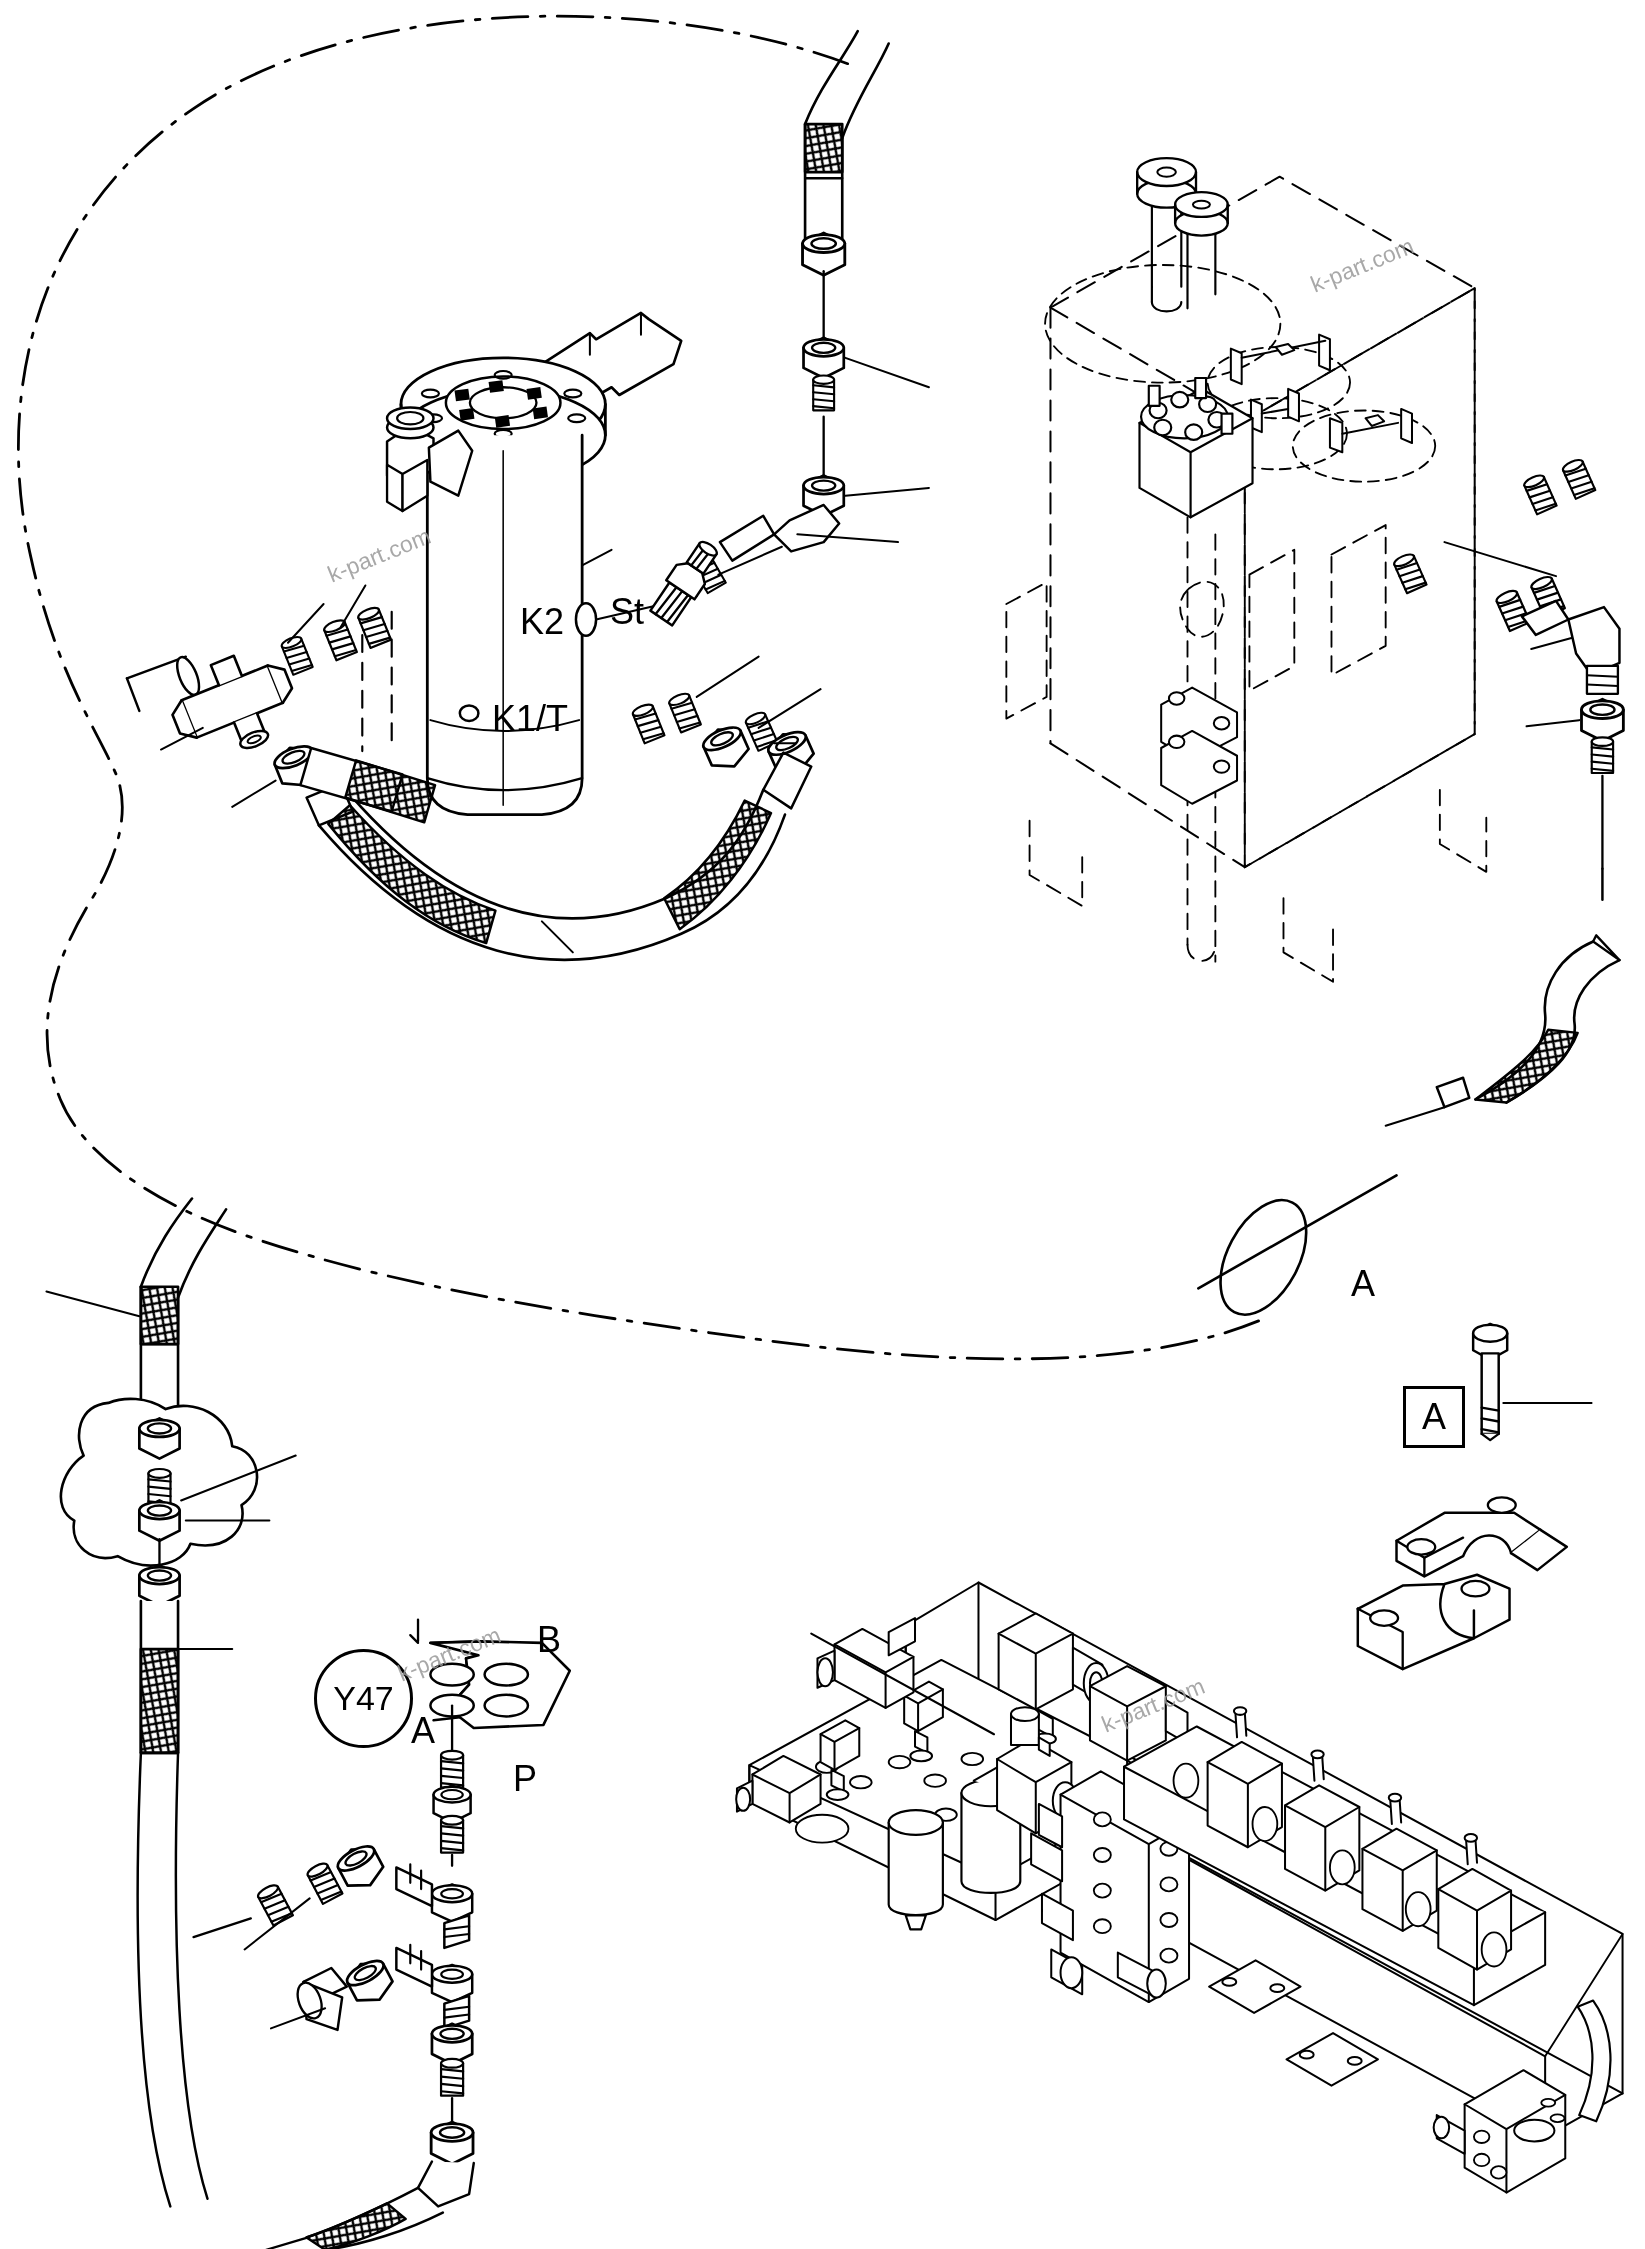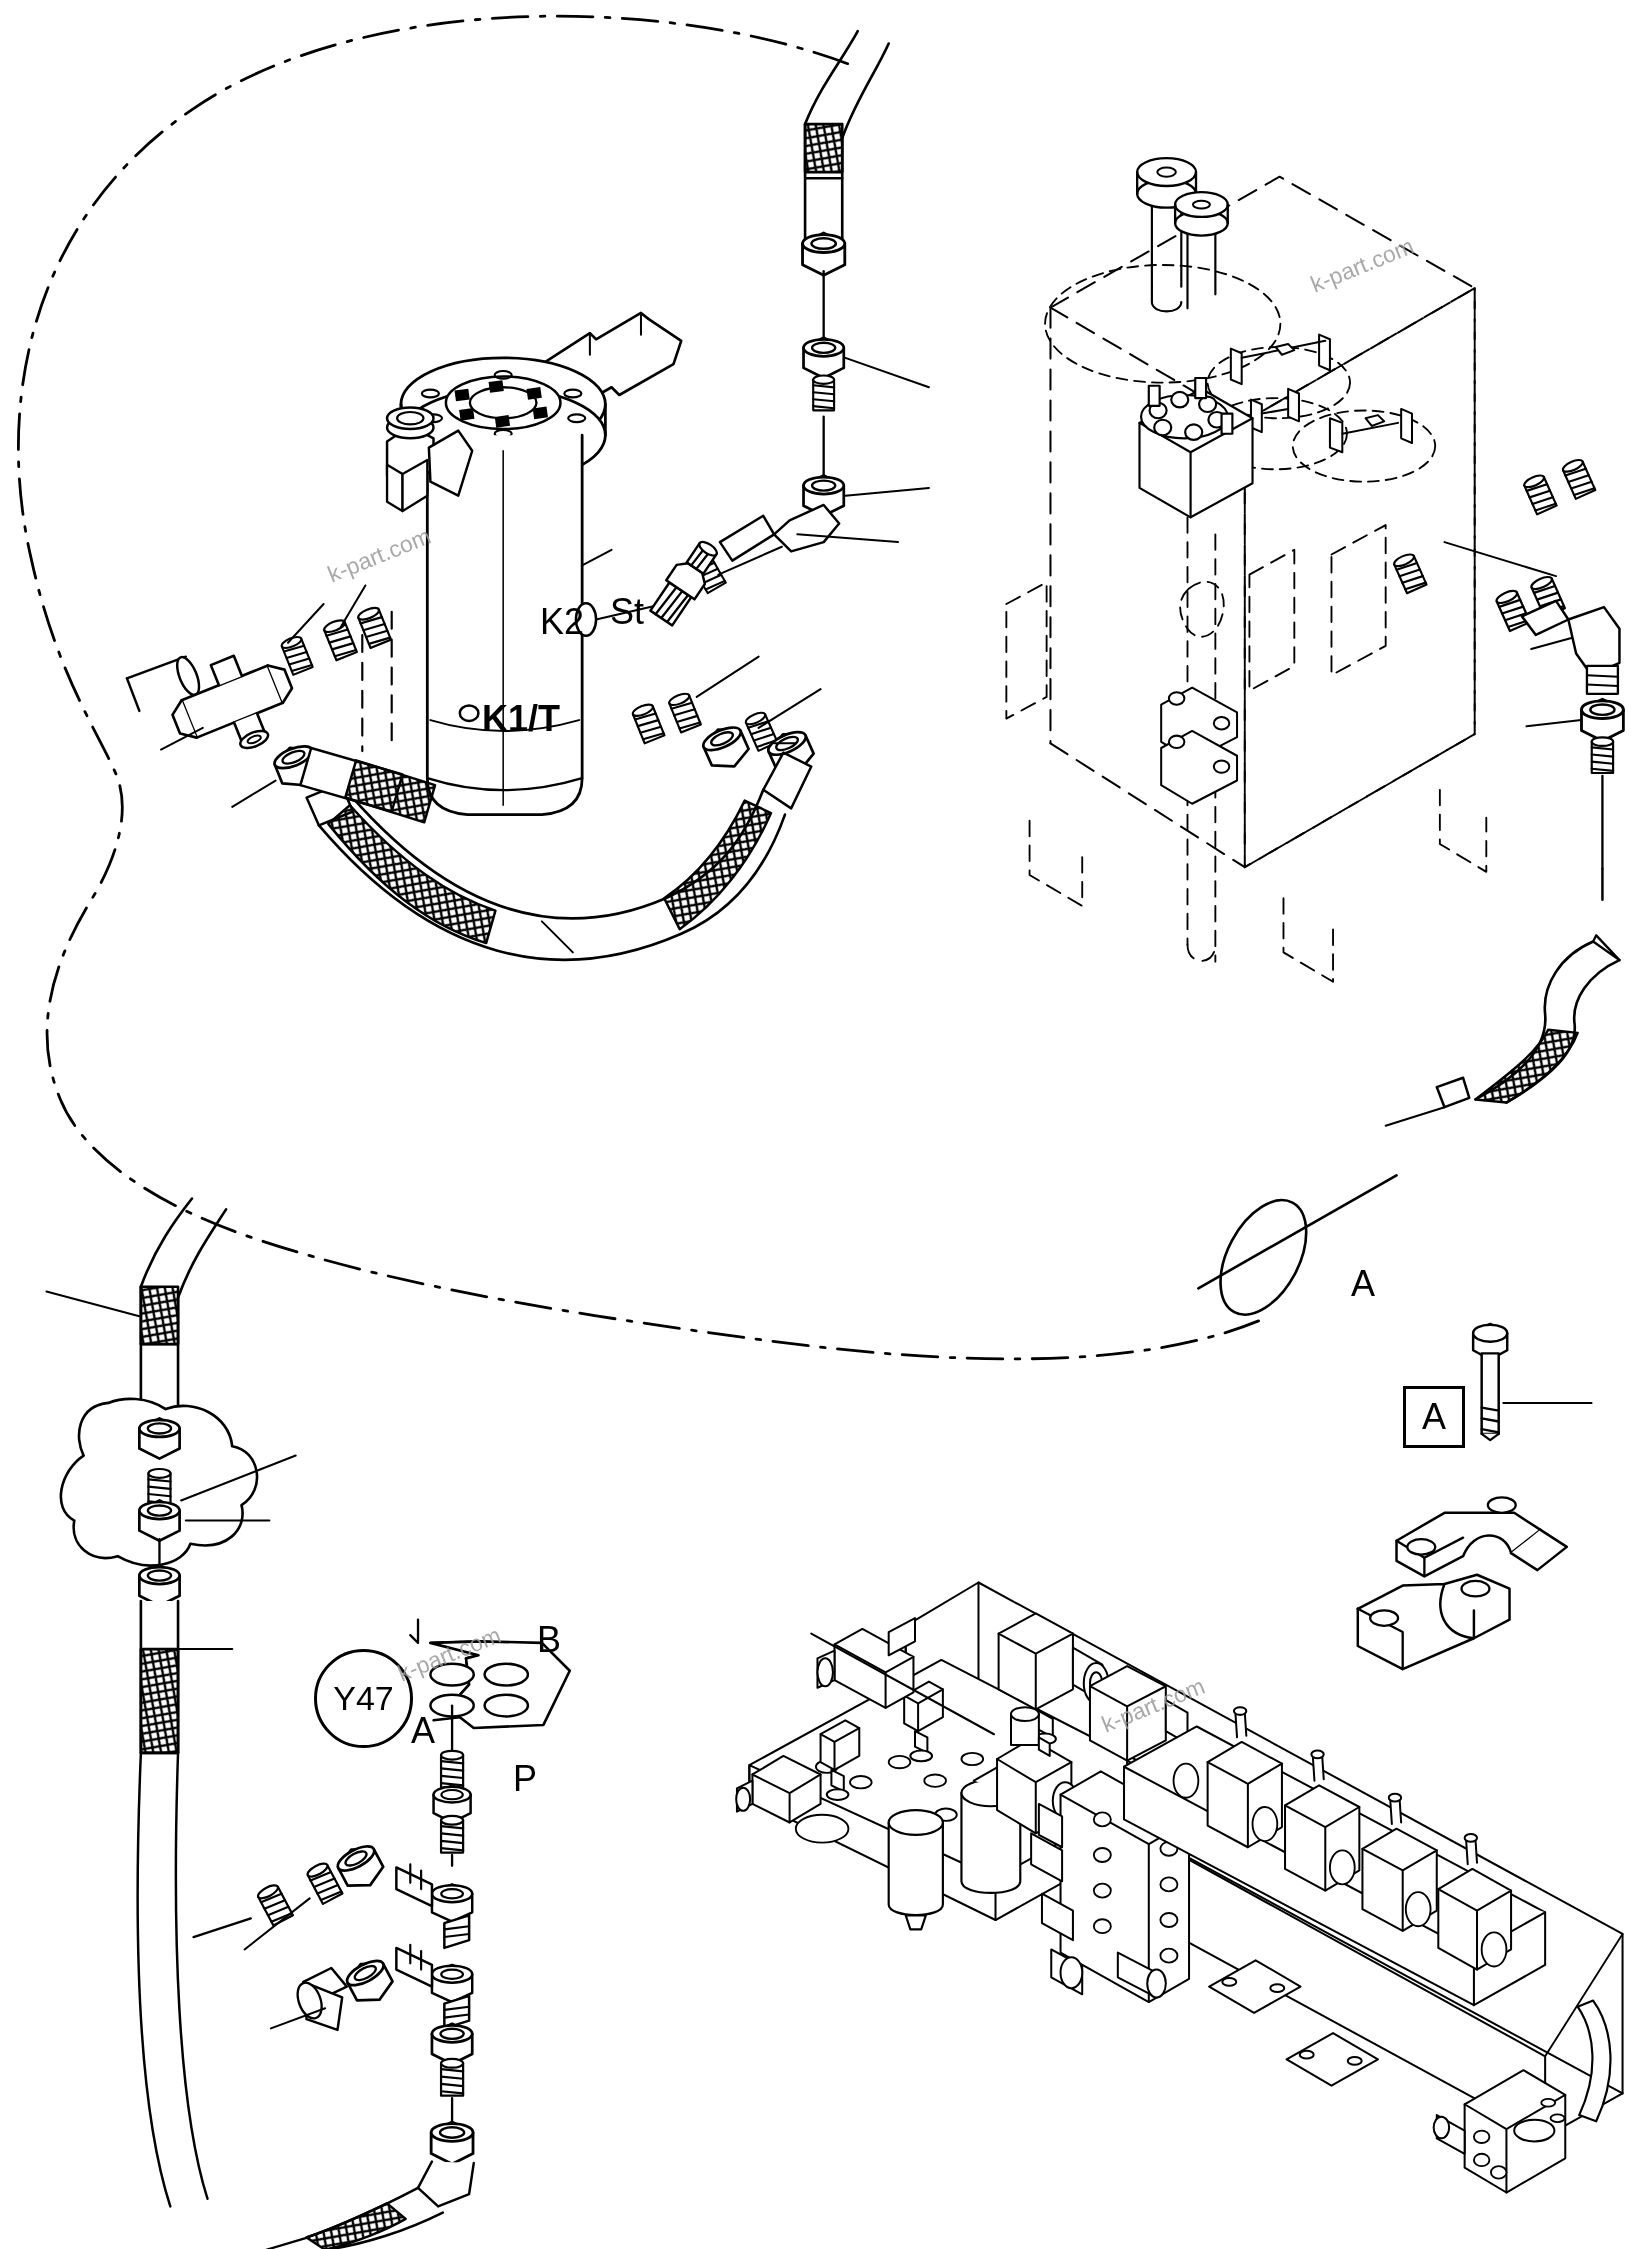--- a/index.html
+++ b/index.html
@@ -732,22 +732,22 @@
       <path d="M2058,2584 C2084,2620 2090,2680 2062,2740 L2040,2732
                C2066,2676 2060,2624 2038,2592 Z" fill="#fff" stroke-width="2.8"></path>
 
       <path d="M1148,2108 L1182,2090 L1182,2120 L1148,2138 Z" fill="#fff" stroke-width="2.6"></path>
     </g>
 
   </g>
 </svg>
 
 <div class="lbl lbl-big" style="left:610px;top:594px;">St</div>
-<div class="lbl lbl-big" style="left:540px;top:604px;">K2</div>
-<div class="lbl lbl-big" style="left:482px;top:701px;font-weight:bold;">K1/T</div>
+<div class="lbl lbl-big" style="left:520px;top:604px;">K2</div>
+<div class="lbl lbl-big" style="left:492px;top:701px;">K1/T</div>
 
 <div class="lbl lbl-big" style="left:1351px;top:1266px;">A</div>
 
 <div class="boxmark" style="left:1403px;top:1386px;width:56px;height:56px;">A</div>
 
 <div class="circmark" style="left:314px;top:1649px;width:93px;height:93px;">Y47</div>
 
 <div class="lbl lbl-big" style="left:537px;top:1622px;">B</div>
 <div class="lbl lbl-big" style="left:411px;top:1713px;">A</div>
 <div class="lbl lbl-big" style="left:513px;top:1761px;">P</div>

